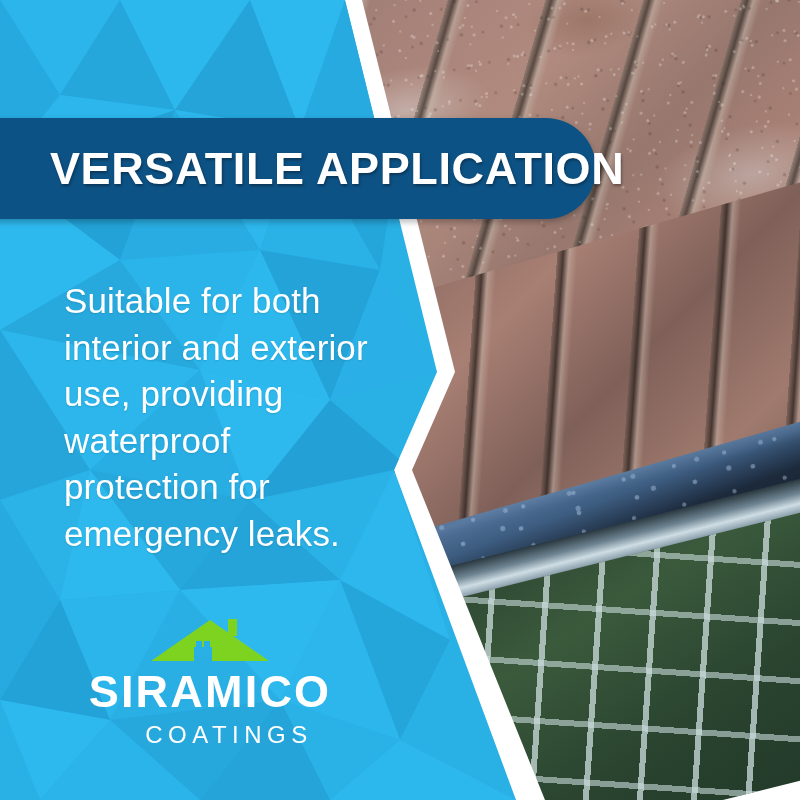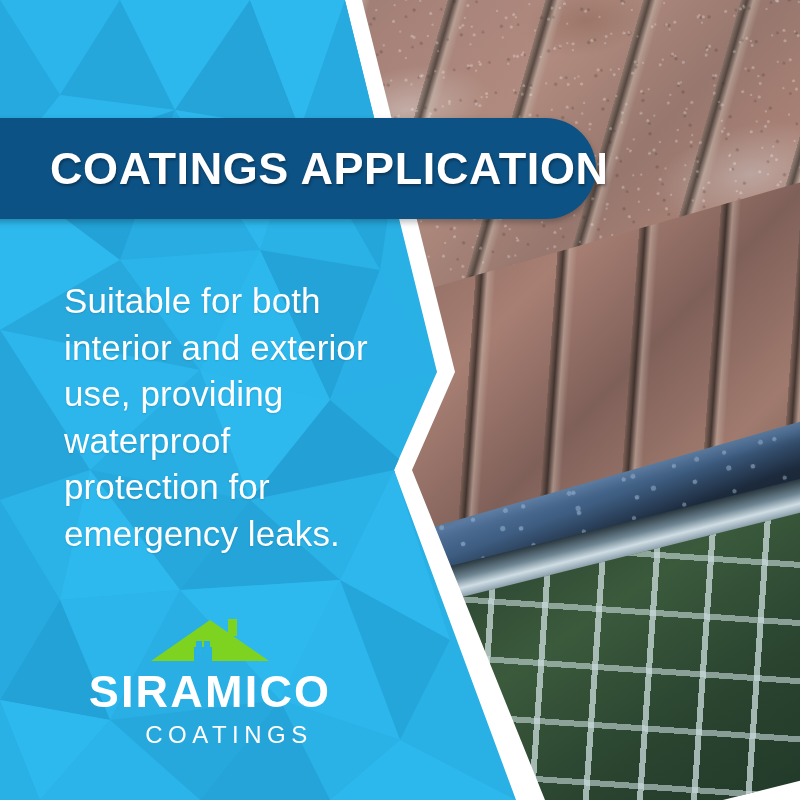--- a/index.html
+++ b/index.html
@@ -285,21 +285,21 @@
       <polygon points="0,700 110,720 40,800" fill="#2eb9ee"></polygon>
       <polygon points="110,720 280,700 200,800" fill="#26a8dd"></polygon>
       <polygon points="110,720 200,800 40,800" fill="#2bb4e9"></polygon>
       <polygon points="280,700 400,740 330,800" fill="#2ab1e6"></polygon>
       <polygon points="280,700 330,800 200,800" fill="#24a4d9"></polygon>
       <polygon points="400,740 516,800 330,800" fill="#2db8ed"></polygon>
     </g>
   </svg>
 
   <div class="banner">
-    <div class="banner-title">COATINGS APPLICATION</div>
+    <div class="banner-title">VERSATILE APPLICATION</div>
   </div>
 
   <div class="body-text">Suitable for both interior and exterior use, providing waterproof protection for emergency leaks.</div>
 
   <div class="logo-block">
     <svg class="logo-house" width="120" height="48" viewBox="0 0 120 48">
 
       <rect x="78" y="4" width="9" height="17" fill="#7ed321"></rect>
 
       <polygon points="60,5 119,46 101,46 60,18 19,46 1,46" fill="#7ed321"></polygon>

